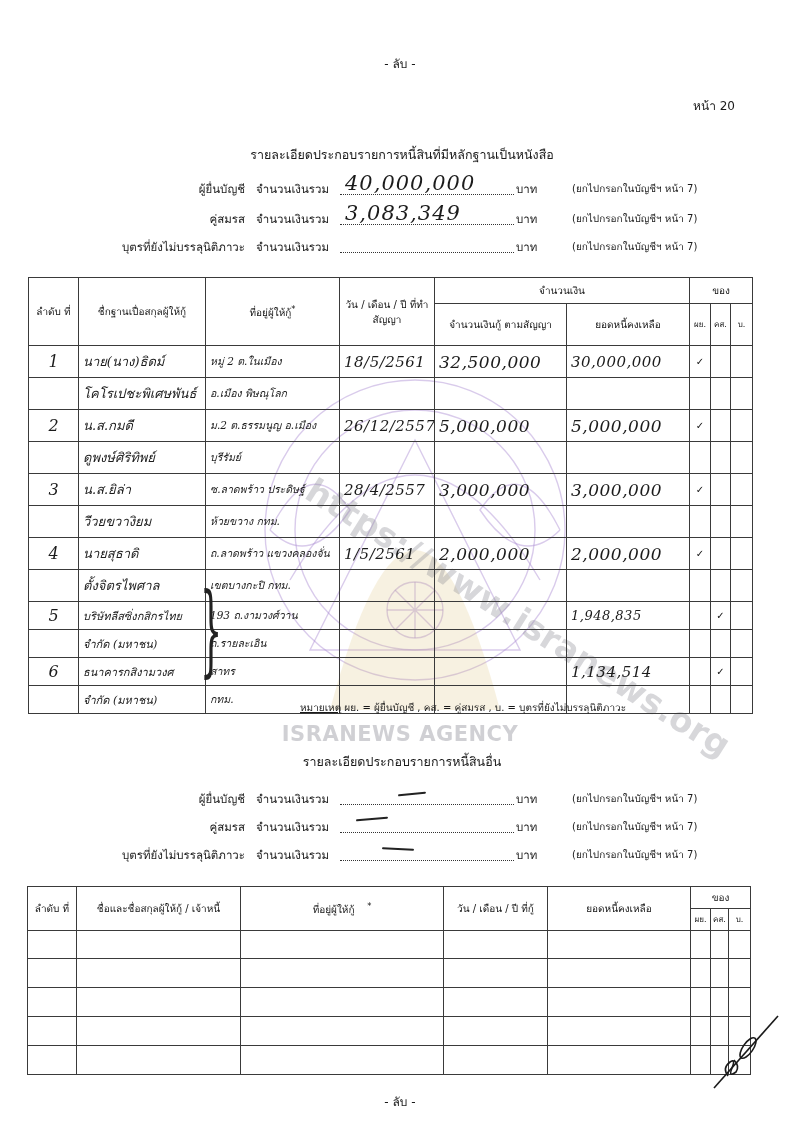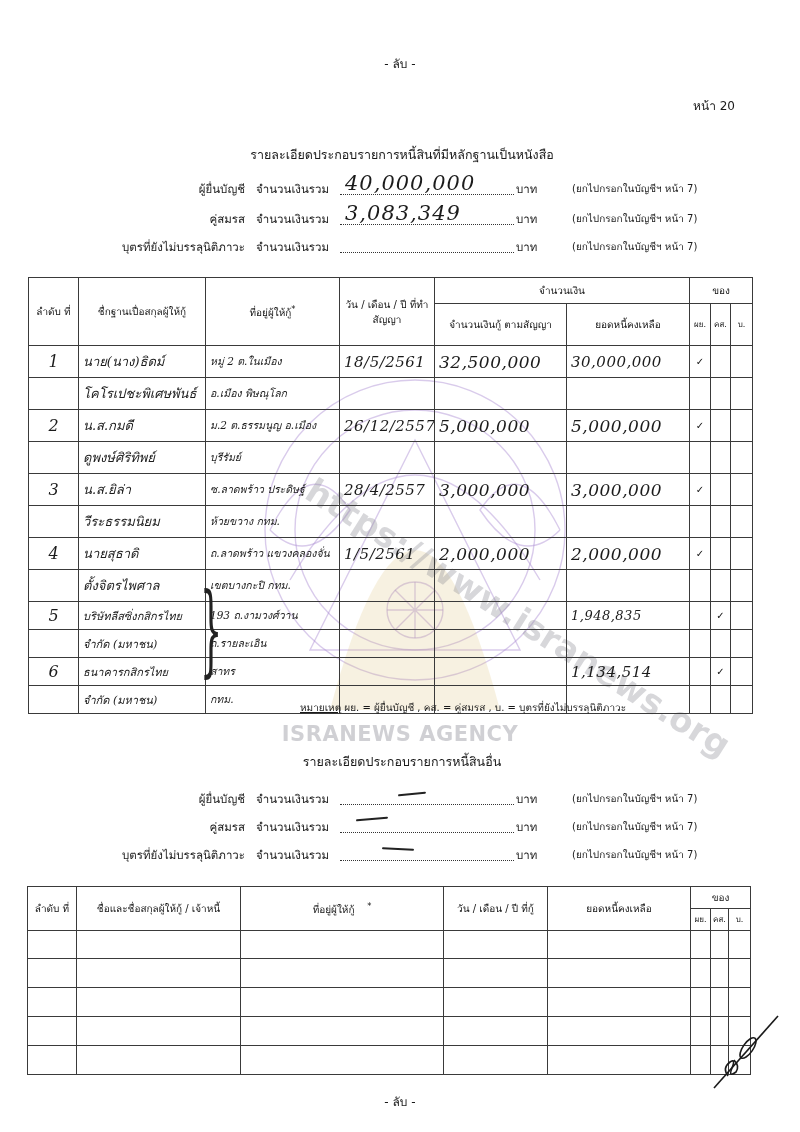--- a/index.html
+++ b/index.html
@@ -173,21 +173,21 @@
     <td class="h addr">ซ.ลาดพร้าว ประดิษฐ์</td>
     <td class="h num">28/4/2557</td>
     <td class="h num" style="font-size:17px;">3,000,000</td>
     <td class="h num" style="font-size:17px;">3,000,000</td>
     <td class="check">✓</td>
     <td class="check"></td>
     <td class="check"></td>
   </tr>
   <tr style="height:32px;">
     <td></td>
-    <td class="h">วีระธรรมนิยม</td>
+    <td class="h">วีวยขวางิยม</td>
     <td class="h addr">ห้วยขวาง กทม.</td>
     <td></td>
         <td></td>
         <td></td>
         <td></td>
         <td></td>
         <td></td>
   </tr>
 
   <tr style="height:32px;">
@@ -231,21 +231,21 @@
     <td></td>
         <td></td>
         <td></td>
         <td></td>
         <td></td>
         <td></td>
   </tr>
 
   <tr style="height:28px;">
     <td class="h seq">6</td>
-    <td class="h" style="font-size:11px;">ธนาคารกสิกรไทย</td>
+    <td class="h" style="font-size:11px;">ธนาคารกสิงามวงศ</td>
     <td class="h addr">สาทร</td>
     <td class="h num"></td>
     <td class="h num"></td>
     <td class="h num" style="font-size:15px;font-style:italic;">1,134,514</td>
     <td class="check"></td>
     <td class="check">✓</td>
     <td class="check"></td>
   </tr>
   <tr style="height:28px;">
     <td></td>

